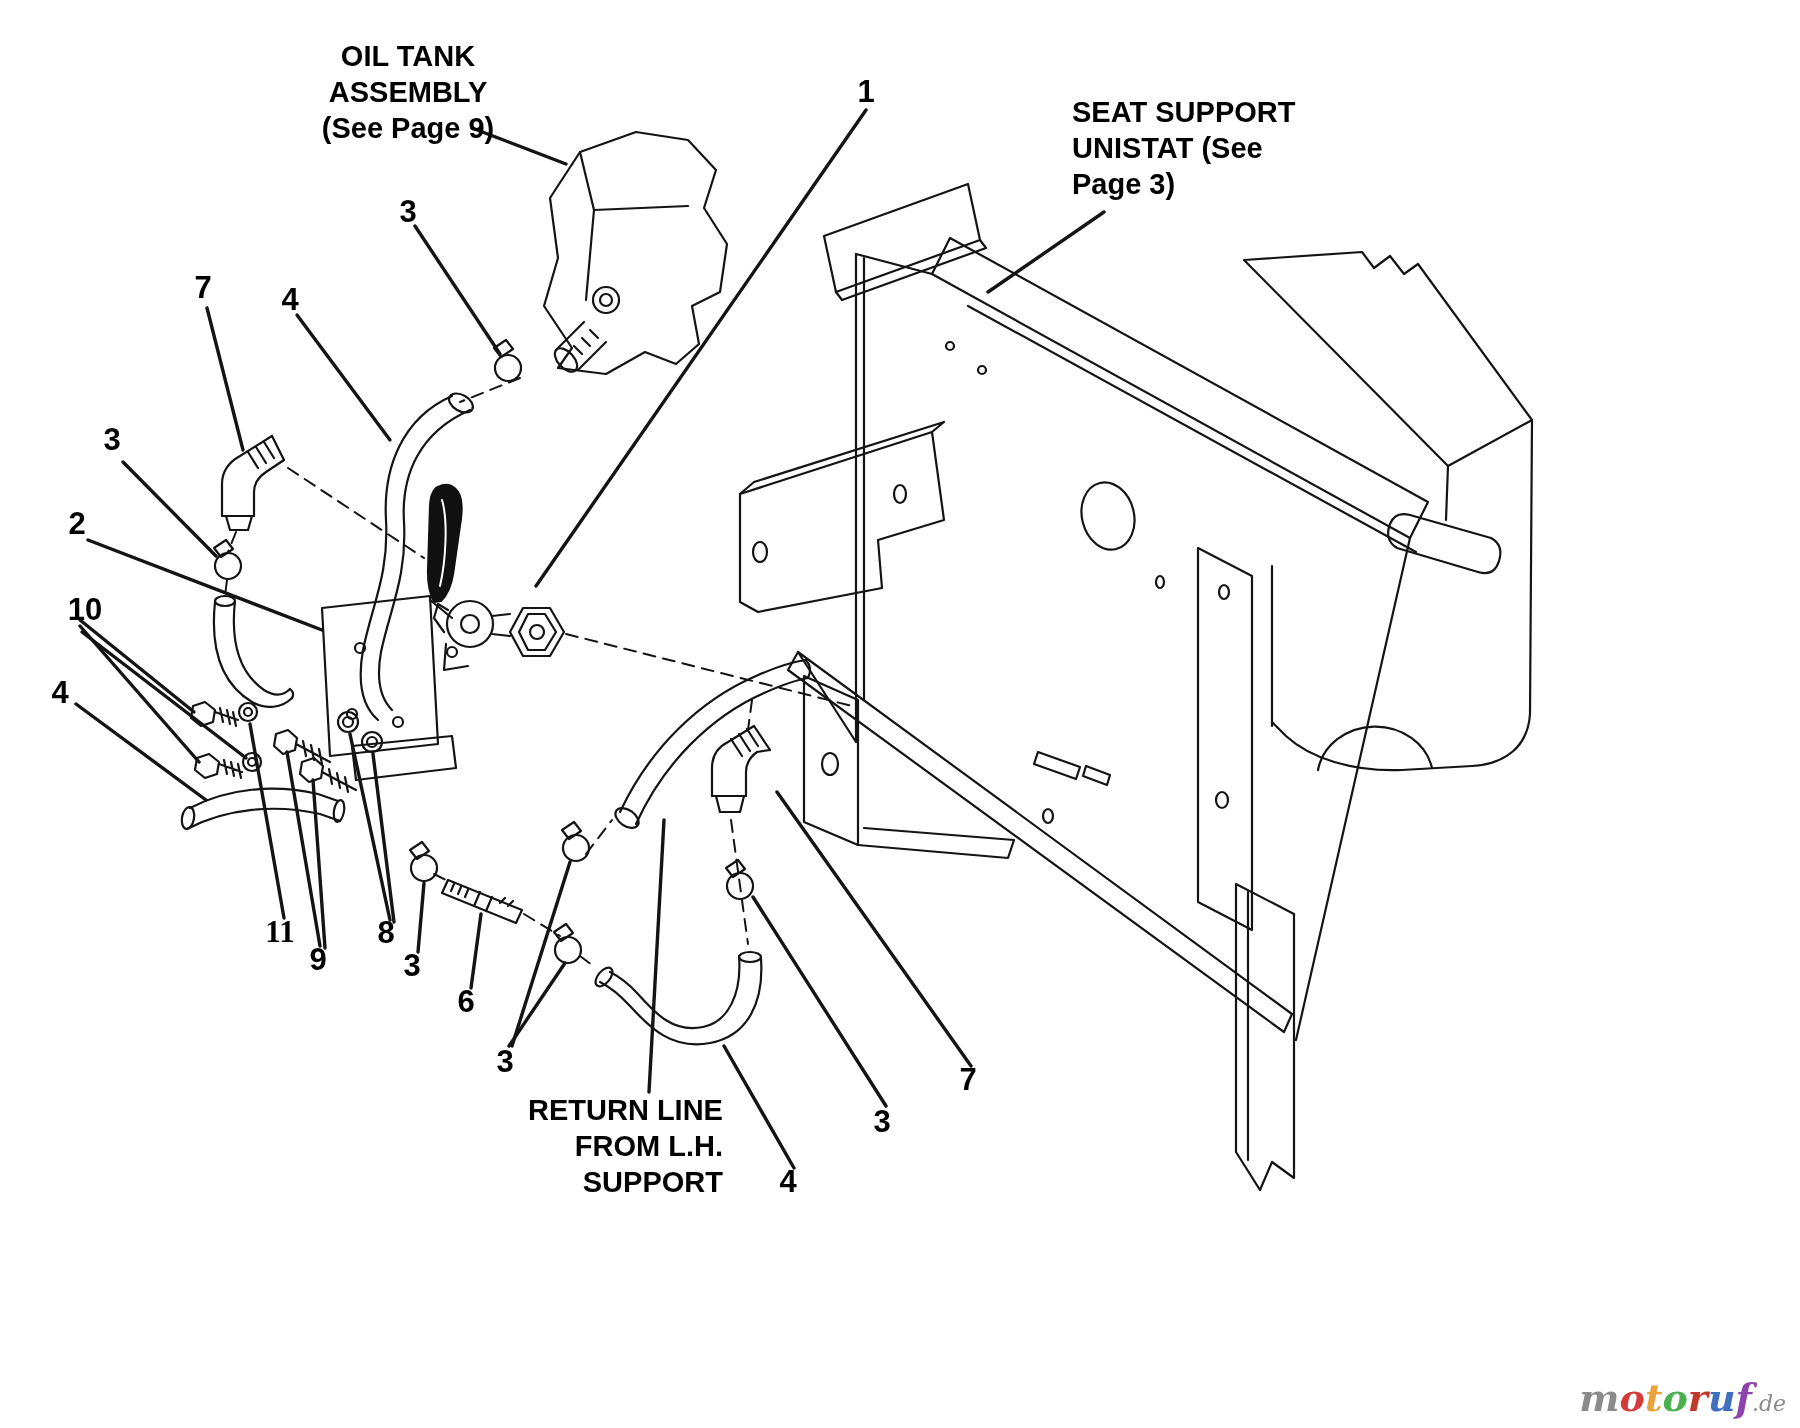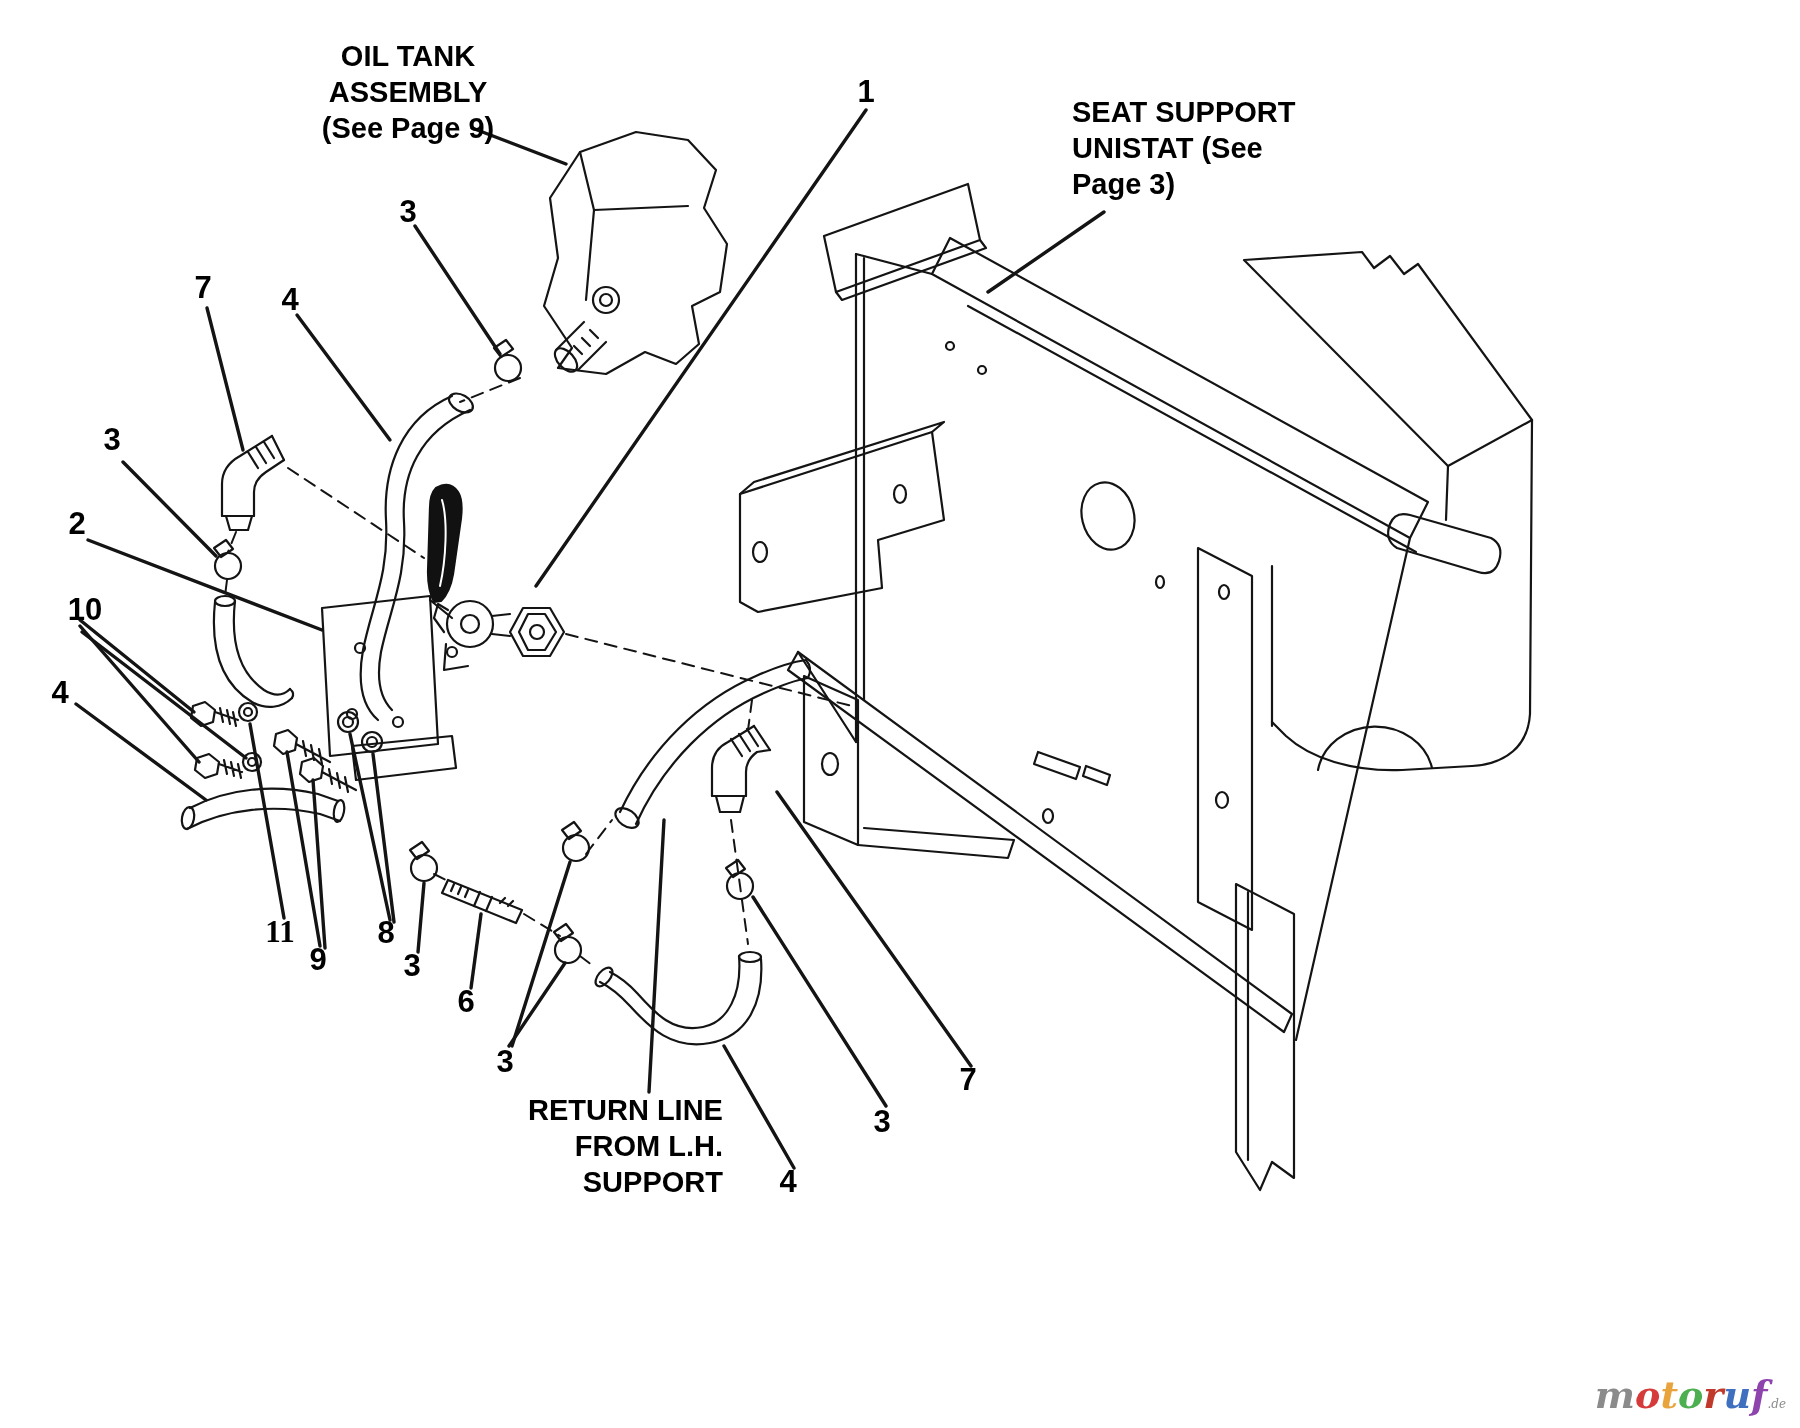--- a/index.html
+++ b/index.html
@@ -15,21 +15,21 @@
   .label { position:absolute; font-weight:bold; font-size:29px; line-height:36px; color:#000; }
   .label span { display:block; }
   .label-oil-tank { left:278px; top:38px; width:260px; text-align:center; }
   .label-seat-support { left:1056px; top:94px; text-align:left;margin-left:16px; }
   .label-return-line { left:528px; top:1092px; text-align:right; }
   .watermark {
     position:absolute; right:14px; bottom:4px;
     font-family:"DejaVu Serif", serif; font-style:italic; font-weight:bold;
     font-size:38px; line-height:40px;
   }
-  .watermark .suffix { font-size:12px; color:#8a8a8a; font-weight:normal; }
+  .watermark .suffix { font-size:22px; color:#8a8a8a; font-weight:normal; }
 </style>
 </head>
 <body>
 
 <div class="canvas">
 
   <svg viewBox="0 0 1800 1428" width="1800" height="1428">
     <g stroke="#141414" fill="none" stroke-width="2.2" stroke-linecap="round" stroke-linejoin="round">
 
       <g>

